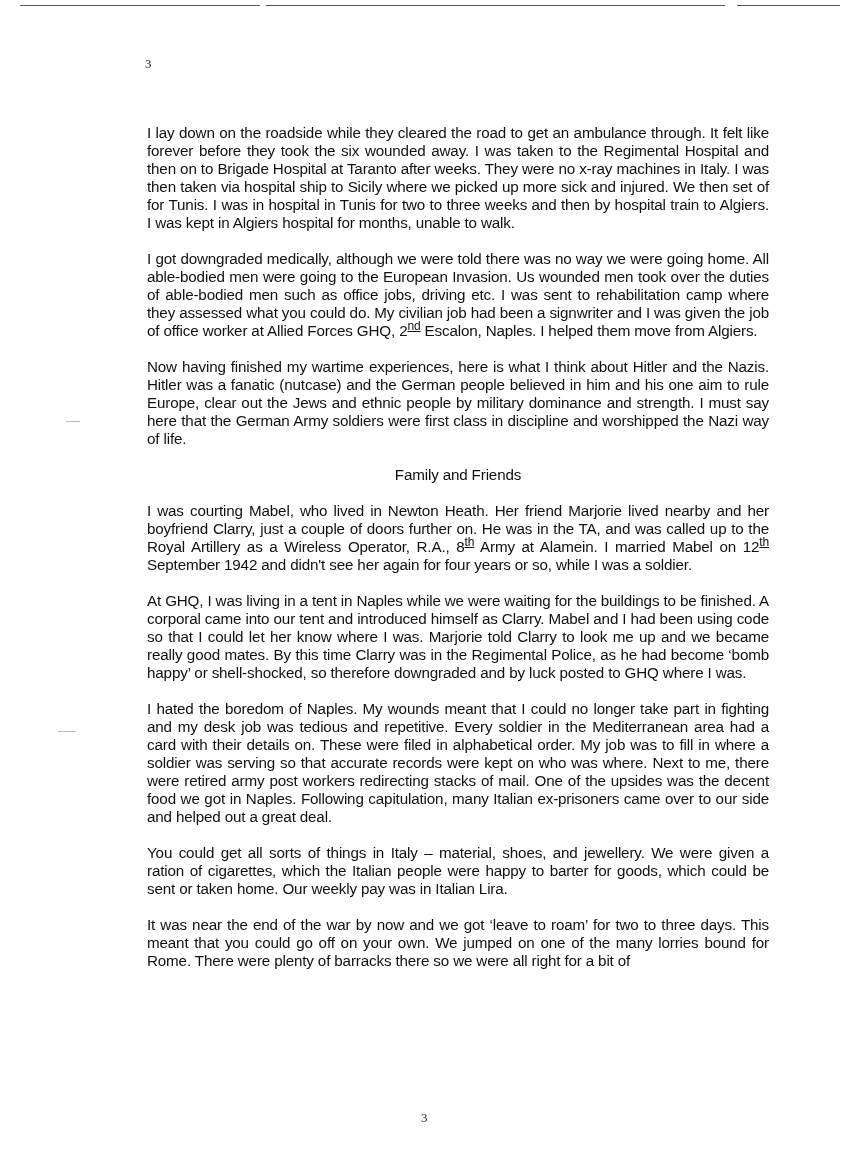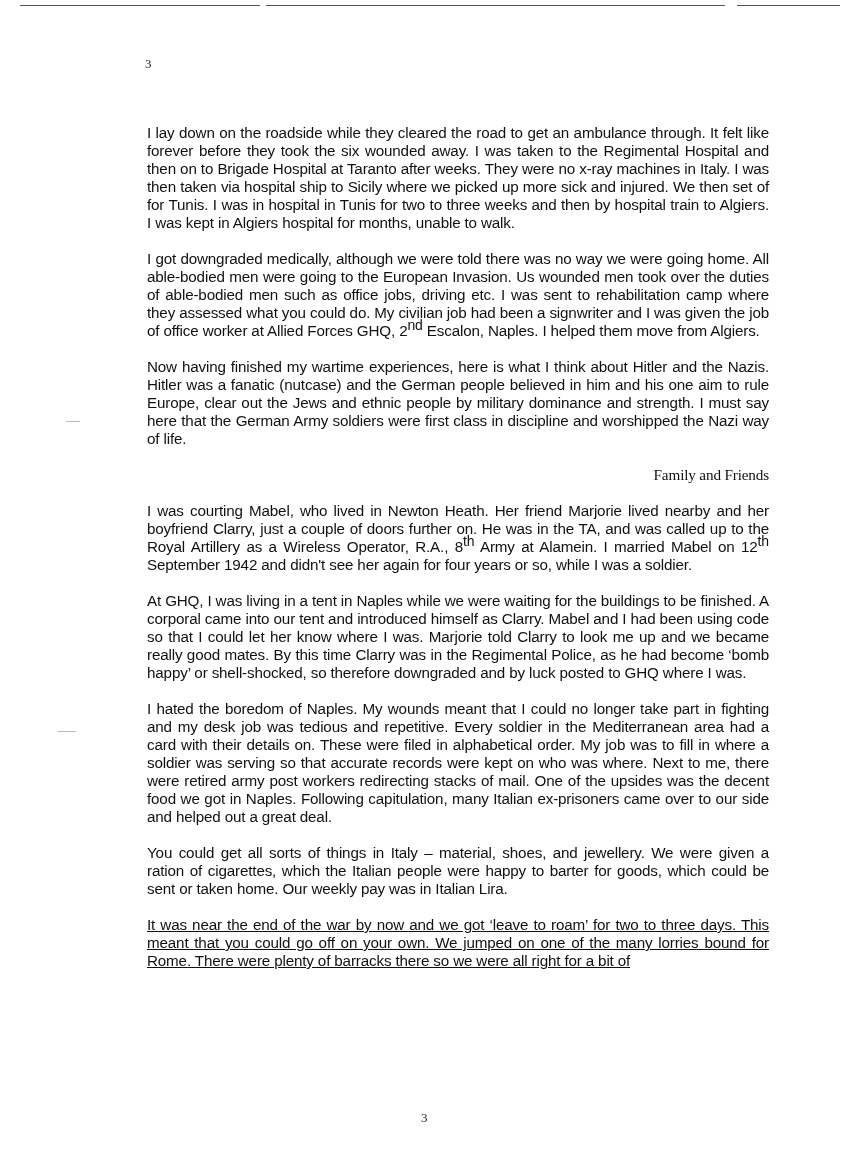--- a/index.html
+++ b/index.html
@@ -53,30 +53,29 @@
     font-size: 15.2px;
     line-height: 18px;
     letter-spacing: -0.15px;
   }
   .content p {
     margin: 0 0 18px 0;
     text-align: justify;
   }
   .content p.last {
     margin-bottom: 8px;
-    text-decoration: underline;
   }
   .content p.heading {
-    text-align: right;
-    font-family: Liberation Serif, serif;
+    text-align: center;
   }
   sup {
-    font-size: 14px;
+    font-size: 12px;
     line-height: 0;
     vertical-align: 6px;
+    text-decoration: underline;
   }
   .margin-mark {
     position: absolute;
     height: 1px;
     background: #bbb;
   }
 </style>
 </head>
 <body>
 

